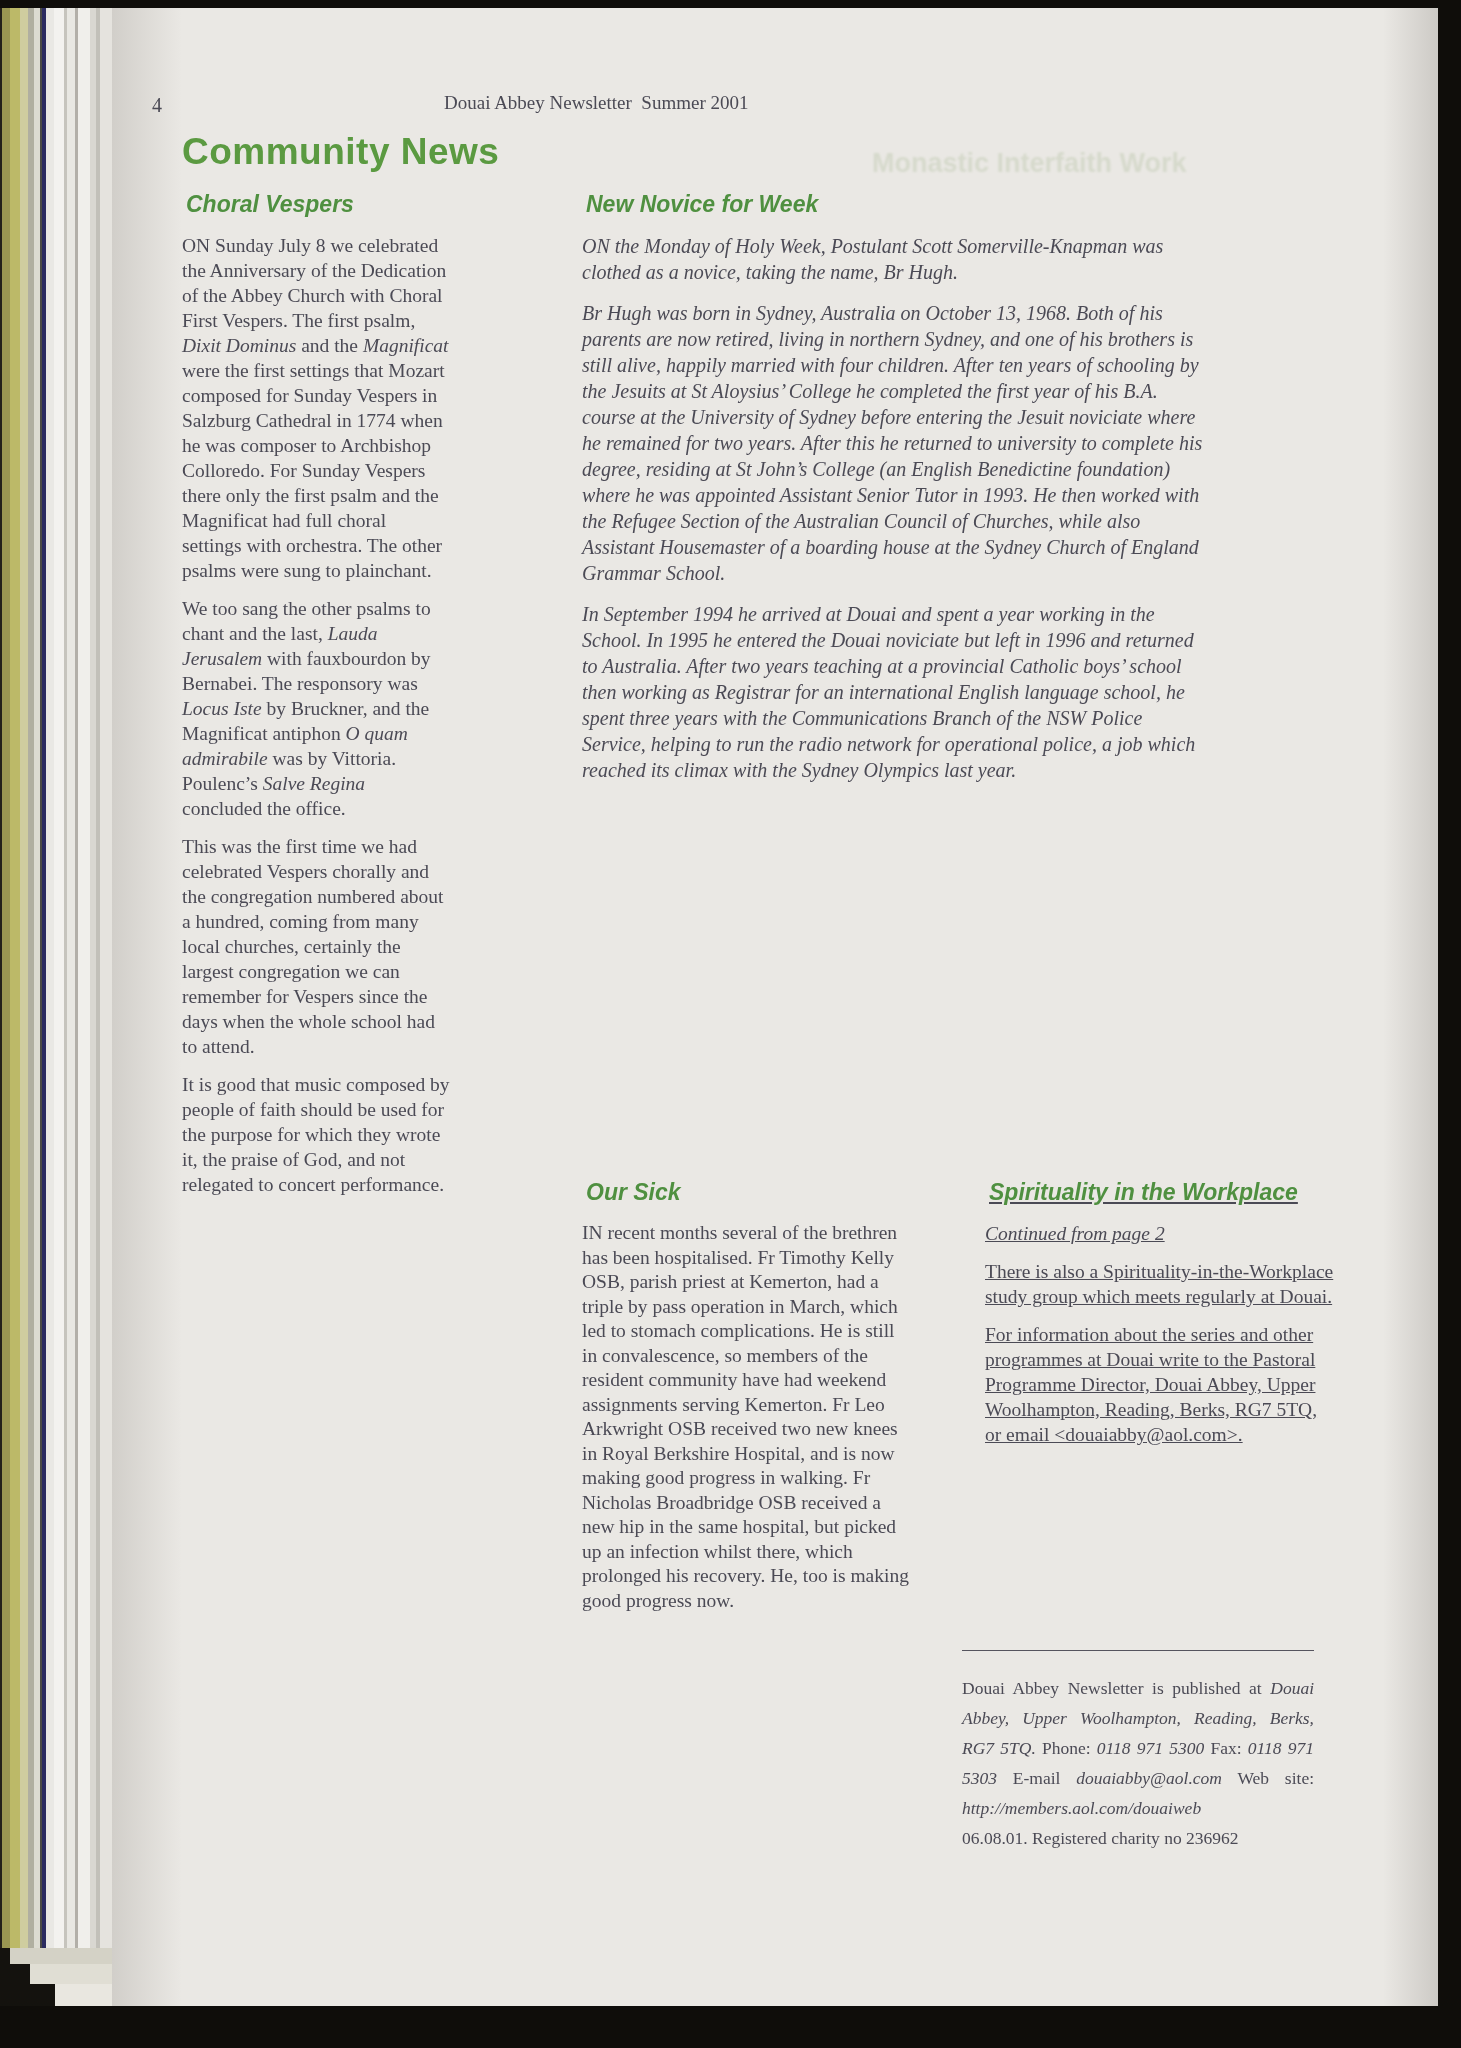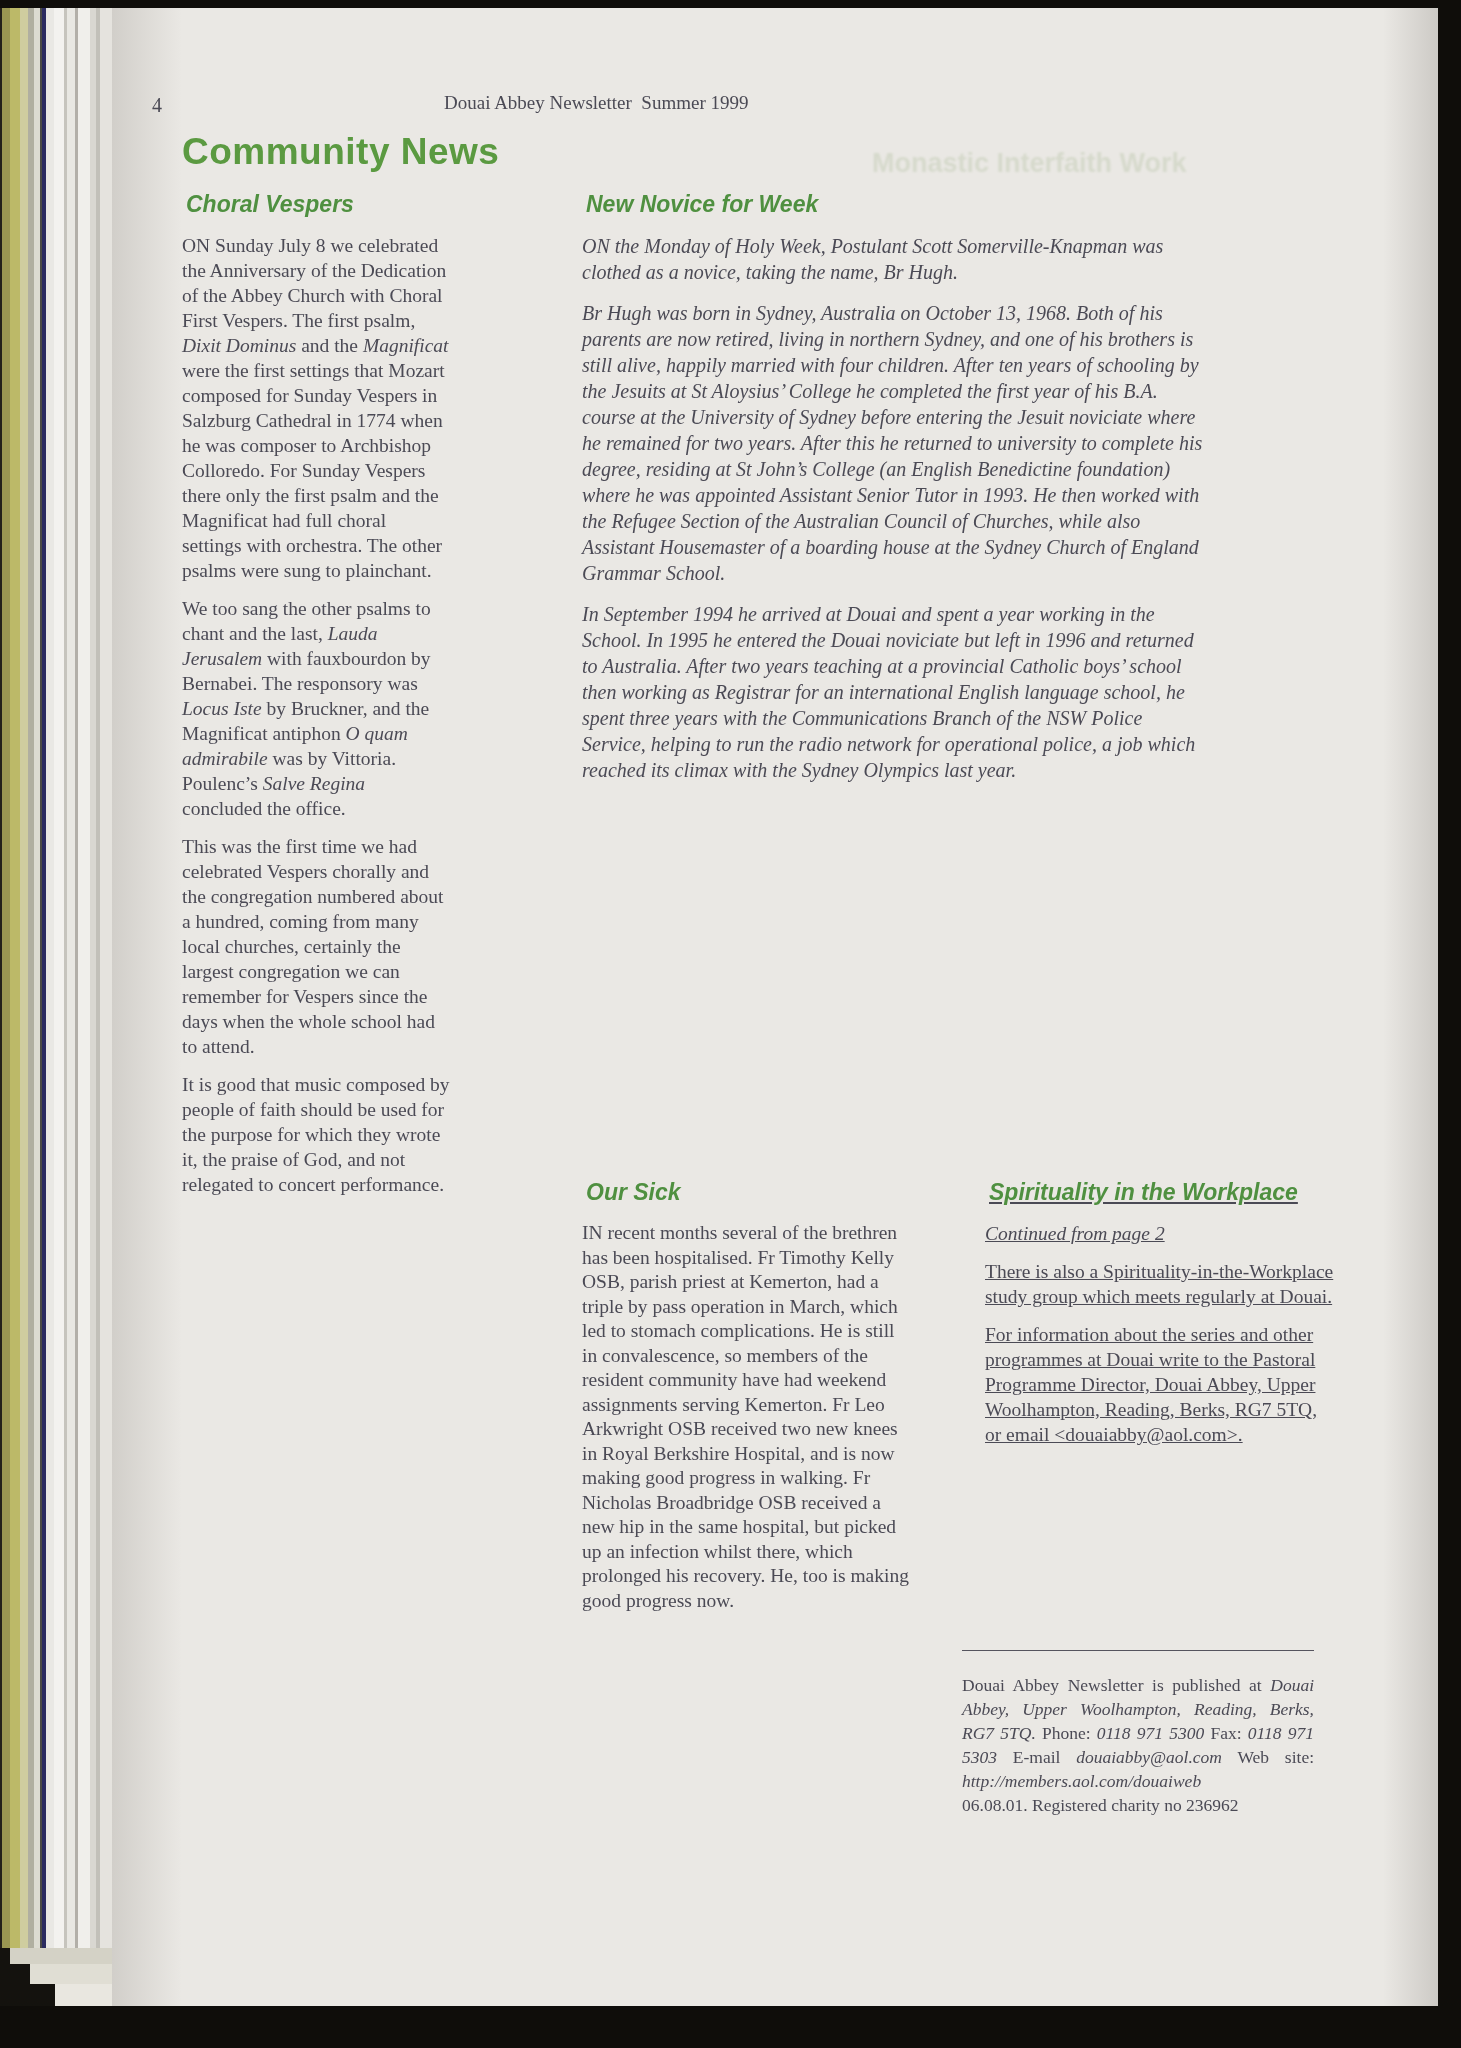--- a/index.html
+++ b/index.html
@@ -80,31 +80,31 @@
 
   .col-left{left:70px;top:184px;width:268px;font-size:19.5px;line-height:25px;}
   .col-wide{left:470px;top:184px;width:628px;font-size:20px;line-height:26px;}
   .col-wide p{margin:0 0 15px 0;font-style:italic;}
   .col-sick{left:470px;top:1172px;width:332px;font-size:19.5px;line-height:24.5px;}
   .col-spirit{left:873px;top:1172px;width:352px;font-size:19.5px;line-height:25px;text-decoration:underline;}
   .cont{font-style:italic;margin:0 0 14px 0;font-size:19.5px;}
 
   .colophon{position:absolute;left:850px;top:1642px;width:352px;color:var(--ink,#4b4a55);}
   .rule{border:none;border-top:1.5px solid #55545e;margin:0 0 22px 0;}
-  .colophon p{margin:0;font-size:17.5px;line-height:24px;text-align:justify;}
+  .colophon p{margin:0;font-size:17.5px;line-height:30px;text-align:justify;}
   .colophon p:last-child{text-align:left;}
 </style>
 </head>
 <body>
 
 <div class="edge-stripes"></div>
 
 <div class="page">
   <div class="pageno">4</div>
-  <div class="running-header">Douai Abbey Newsletter  Summer 1999</div>
+  <div class="running-header">Douai Abbey Newsletter  Summer 2001</div>
   <h1 class="title">Community News</h1>
   <div class="ghost">Monastic Interfaith Work</div>
 
   <section class="col col-left">
     <h2 class="sec">Choral Vespers</h2>
     <div>
         <p><span>ON Sunday July 8 we celebrated the Anniversary of the Dedication of the Abbey Church with Choral First Vespers. The first psalm, </span><span class="it">Dixit Dominus</span><span> and the </span><span class="it">Magnificat</span><span> were the first settings that Mozart composed for Sunday Vespers in Salzburg Cathedral in 1774 when he was composer to Archbishop Colloredo. For Sunday Vespers there only the first psalm and the Magnificat had full choral settings with orchestra. The other psalms were sung to plainchant.</span></p>
         <p><span>We too sang the other psalms to chant and the last, </span><span class="it">Lauda Jerusalem</span><span> with fauxbourdon by Bernabei. The responsory was </span><span class="it">Locus Iste</span><span> by Bruckner, and the Magnificat antiphon </span><span class="it">O quam admirabile</span><span> was by Vittoria. Poulenc’s </span><span class="it">Salve Regina</span><span> concluded the office.</span></p>
         <p><span>This was the first time we had celebrated Vespers chorally and the congregation numbered about a hundred, coming from many local churches, certainly the largest congregation we can remember for Vespers since the days when the whole school had to attend.</span></p>
         <p><span>It is good that music composed by people of faith should be used for the purpose for which they wrote it, the praise of God, and not relegated to concert performance.</span></p>

